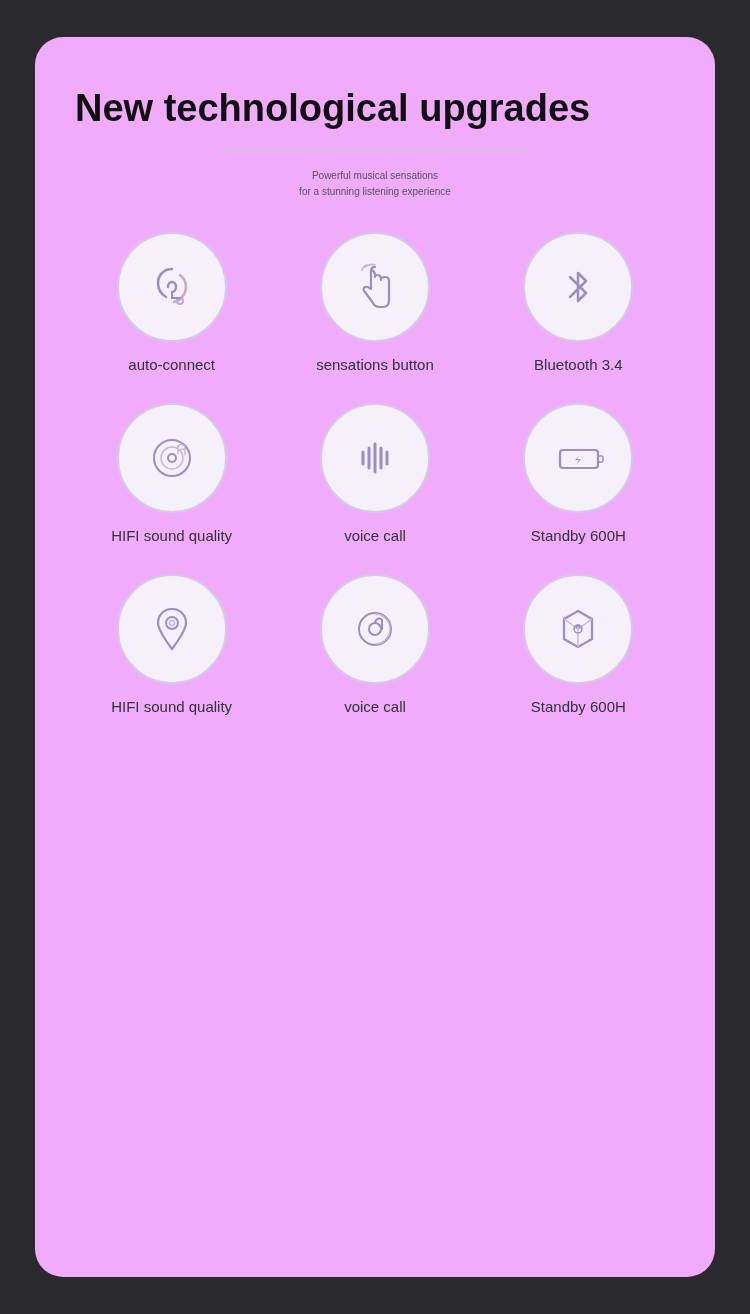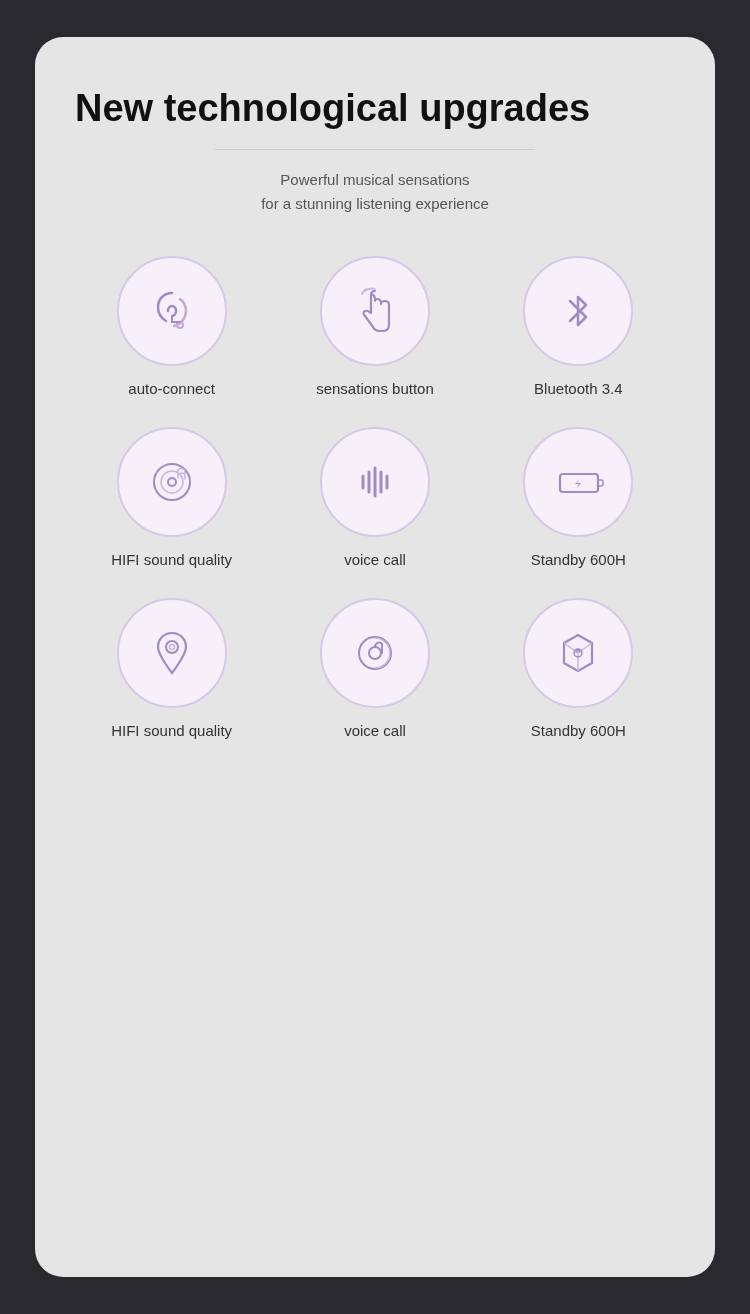--- a/index.html
+++ b/index.html
@@ -8,21 +8,21 @@
       height: 1314px;
       background: #2a2a2e;
       display: flex;
       align-items: center;
       justify-content: center;
       font-family: -apple-system, BlinkMacSystemFont, 'Segoe UI', Arial, sans-serif;
     }
     .card {
       width: 680px;
       min-height: 1240px;
-      background: #e5e5e5;
+      background: #f0abfc;
       border-radius: 28px;
       padding: 50px 40px 50px 40px;
       display: flex;
       flex-direction: column;
       align-items: center;
     }
     .title {
       font-size: 38px;
       font-weight: 800;
       color: #111;
@@ -31,25 +31,25 @@
       margin-bottom: 18px;
       line-height: 1.15;
     }
     .divider {
       width: 320px;
       height: 1.5px;
       background: #ccc;
       margin-bottom: 18px;
     }
     .subtitle {
-      font-size: 15px;
+      font-size: 10px;
       color: #555;
       text-align: center;
       line-height: 1.6;
-      margin-bottom: 40px;
+      margin-bottom: 32px;
     }
     .features-grid {
       display: grid;
       grid-template-columns: repeat(3, 1fr);
       gap: 30px 10px;
       width: 100%;
     }
     .feature-item {
       display: flex;
       flex-direction: column;

